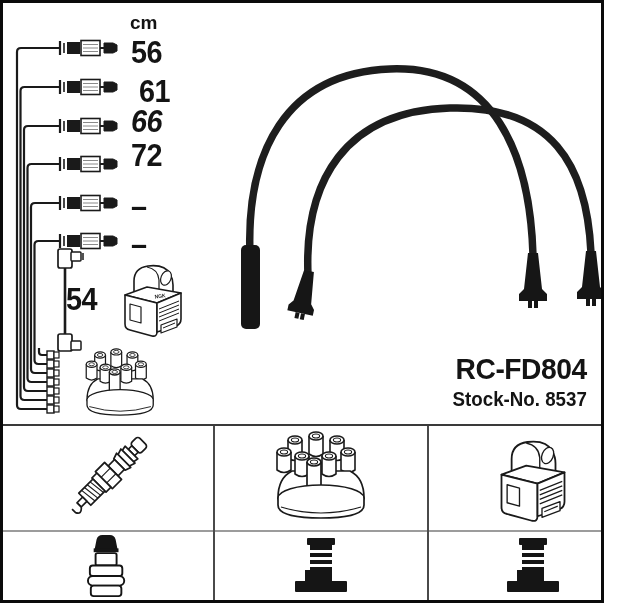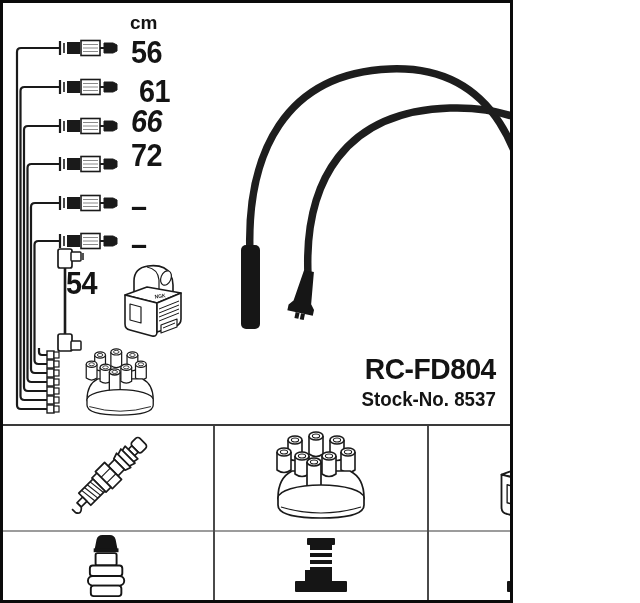--- a/index.html
+++ b/index.html
@@ -1,33 +1,33 @@
 <!DOCTYPE html>
 <html><head>
 <meta charset="utf-8">
 <style>
   html,body{margin:0;padding:0;background:#fff;}
   #frame{
-    position:relative;width:513px;height:603px;box-sizing:border-box;
+    position:relative;width:604px;height:603px;box-sizing:border-box;
     border:3px solid #0a0a0a;background:#fff;overflow:hidden;
     font-family:"Liberation Sans", sans-serif;color:#111;
   }
   .abs{position:absolute;}
   .txt{font-weight:bold;color:#141414;line-height:1;}
   .cond{transform:scaleX(0.9);transform-origin:left center;letter-spacing:-0.5px;white-space:nowrap;}
   .num{font-size:32px;}
   #cm-label{left:127px;top:10px;font-size:19px;}
   #len-0{left:128px;top:33px;}
   #len-1{left:136px;top:72px;}
   #len-2{left:128px;top:102px;font-style:italic;}
   #len-3{left:128px;top:136px;}
   #len-4{left:128px;top:187px;}
   #len-5{left:128px;top:225px;}
-  #coil-len{left:63px;top:264px;}
-  #product-block{right:14px;top:351px;text-align:right;}
+  #coil-len{left:63px;top:280px;}
+  #product-block{right:14px;top:351px;text-align:center;}
   #part-number{font-size:30px;transform:scaleX(0.94);transform-origin:right center;letter-spacing:-0.5px;}
   #stock-number{font-size:19.5px;margin-top:6px;transform:scaleX(0.96);transform-origin:right center;}
   .ngk{font-size:5.5px;font-weight:bold;color:#222;transform:rotate(-9deg) scaleX(0.9);line-height:1;}
   
   .hline-dark{left:0;right:0;top:421px;height:2px;background:#3a3a3a;}
   .hline-light{left:0;right:0;top:527px;height:2px;background:#9c9c9c;}
   .vline{top:423px;bottom:0;width:2px;background:#4a4a4a;}
   #vline-1{left:210px;}
   #vline-2{left:424px;}
   .cell{display:flex;align-items:center;justify-content:center;}

